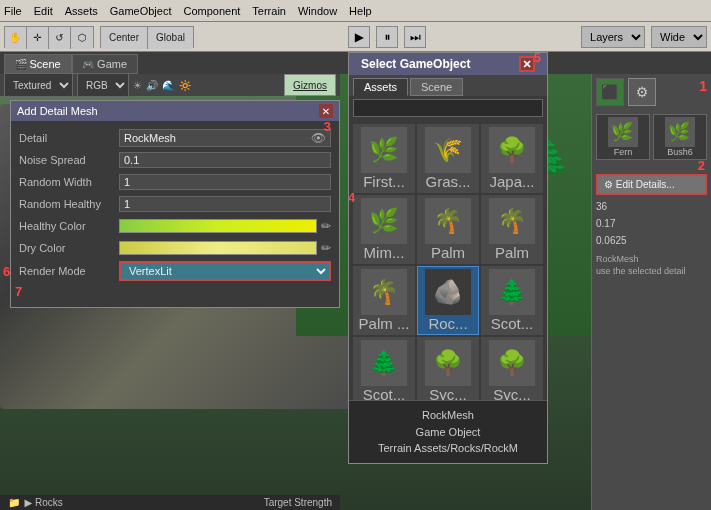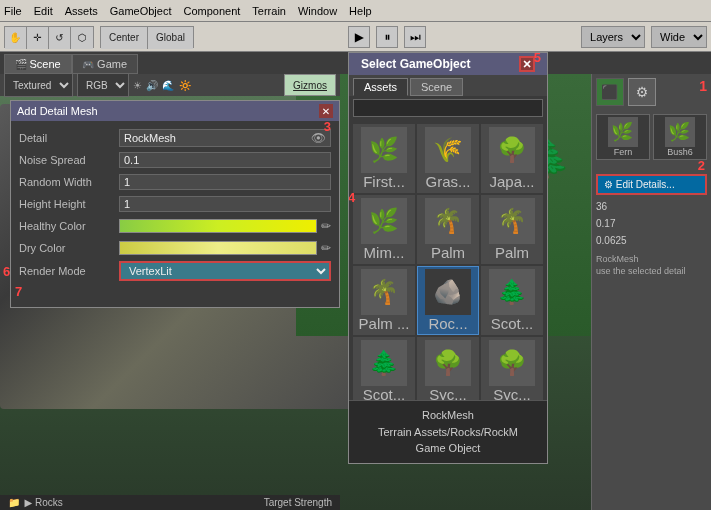--- a/index.html
+++ b/index.html
@@ -173,21 +173,21 @@
       position: absolute;
       top: 4px;
       right: 4px;
       color: #ff4444;
       font-weight: bold;
       font-size: 14px;
     }
 
     
     .edit-details-btn {
-      background: #0369a1;
+      background: #737373;
       border: 2px solid #cc4444;
       color: #eee;
       padding: 3px 6px;
       font-size: 10px;
       cursor: pointer;
       display: flex;
       align-items: center;
       gap: 3px;
       margin-top: 4px;
     }
@@ -663,21 +663,21 @@
     </div>
 
     <div class="field-row">
       <span class="field-label">Random Width</span>
       <div class="field-value">
         <span>1</span>
       </div>
     </div>
 
     <div class="field-row">
-      <span class="field-label">Height Height</span>
+      <span class="field-label">Random Healthy</span>
       <div class="field-value">
         <span>1</span>
       </div>
     </div>
 
     <div class="field-row">
       <span class="field-label">Healthy Color</span>
       <div style="flex:1;display:flex;align-items:center;">
         <div class="color-bar" style="background: linear-gradient(90deg, #88cc44, #ccee22, #eeee00);height:14px;border:1px solid #888;"></div>
         <span class="color-pencil">✏</span>
@@ -782,16 +782,16 @@
     <div class="asset-item">
       <div class="asset-thumb">🌳</div>
 
     </div>
     <div class="asset-item">
     </div>
   </div>
 
   <div class="go-info-box">
     <div>RockMesh</div>
+    <div>Game Object</div>
     <div>Terrain Assets/Rocks/RockM</div>
-    <div>Game Object</div>
   </div>
 </div>
 
 </body></html>

